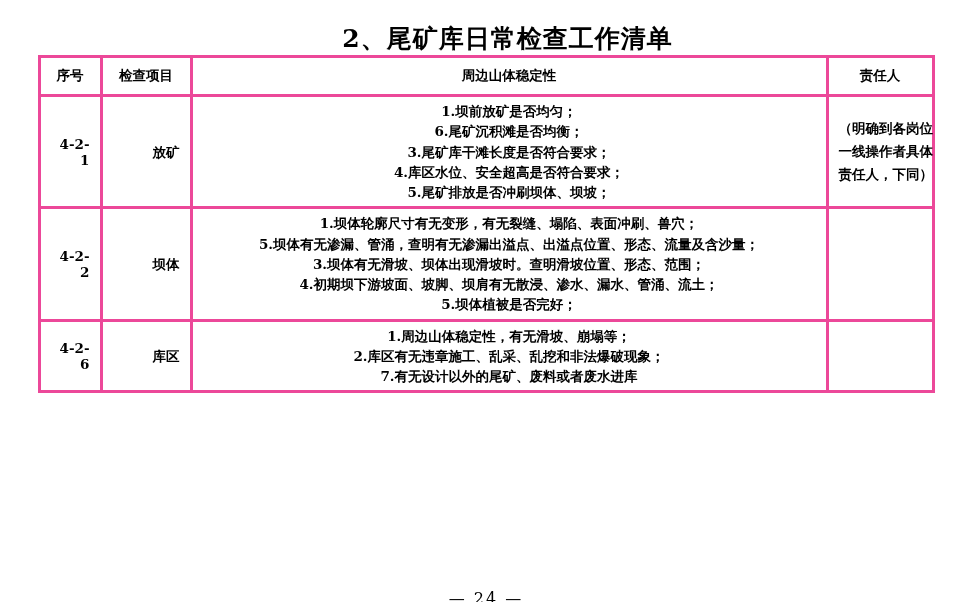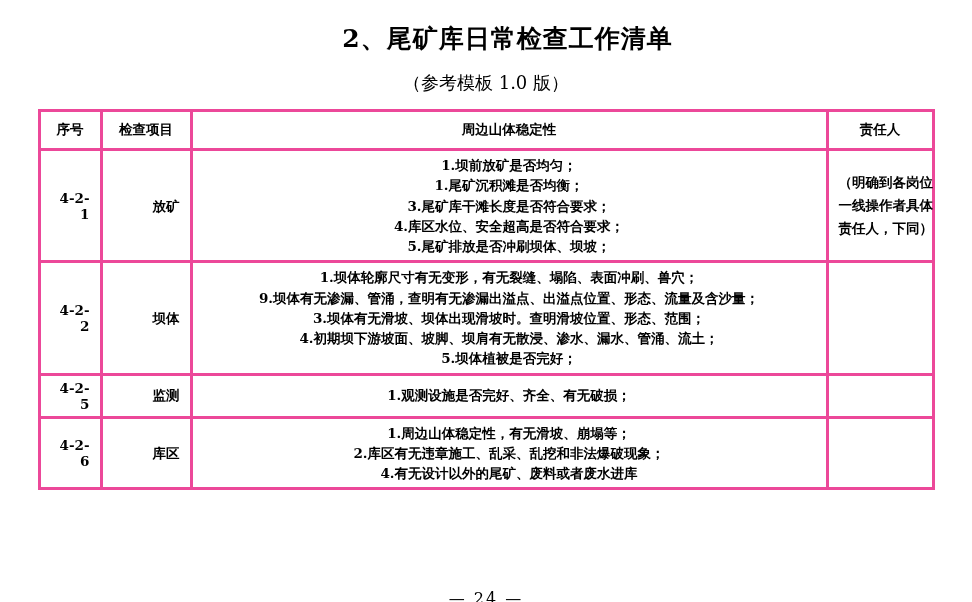--- a/index.html
+++ b/index.html
@@ -100,21 +100,20 @@
     font-size: 16px;
     letter-spacing: 2px;
   }
 </style>
 </head>
 <body>
 
 <div class="page">
 
   <div class="doc-title">2、尾矿库日常检查工作清单</div>
-  <div class="doc-subtitle">（参考模板 1.0 版）</div>
 
   <table class="checklist">
     <colgroup>
       <col class="c-no">
       <col class="c-item">
       <col class="c-list">
       <col class="c-person">
     </colgroup>
     <thead>
       <tr>
@@ -124,63 +123,55 @@
         <th>责任人</th>
       </tr>
     </thead>
     <tbody>
 
       <tr>
         <td class="no">4-2-1</td>
         <td class="item">放矿</td>
         <td class="list">
           <span class="ln">1.坝前放矿是否均匀；</span>
-          <span class="ln">1.尾矿沉积滩是否均衡；</span>
+          <span class="ln">6.尾矿沉积滩是否均衡；</span>
           <span class="ln">3.尾矿库干滩长度是否符合要求；</span>
           <span class="ln">4.库区水位、安全超高是否符合要求；</span>
           <span class="ln">5.尾矿排放是否冲刷坝体、坝坡；</span>
         </td>
         <td class="person">
           <span class="pl">（明确到各岗位</span>
           <span class="pl">一线操作者具体</span>
           <span class="pl">责任人，下同）</span>
         </td>
       </tr>
 
       <tr>
         <td class="no">4-2-2</td>
         <td class="item">坝体</td>
         <td class="list">
           <span class="ln">1.坝体轮廓尺寸有无变形，有无裂缝、塌陷、表面冲刷、兽穴；</span>
-          <span class="ln">9.坝体有无渗漏、管涌，查明有无渗漏出溢点、出溢点位置、形态、流量及含沙量；</span>
+          <span class="ln">5.坝体有无渗漏、管涌，查明有无渗漏出溢点、出溢点位置、形态、流量及含沙量；</span>
           <span class="ln">3.坝体有无滑坡、坝体出现滑坡时。查明滑坡位置、形态、范围；</span>
           <span class="ln">4.初期坝下游坡面、坡脚、坝肩有无散浸、渗水、漏水、管涌、流土；</span>
           <span class="ln">5.坝体植被是否完好；</span>
         </td>
         <td class="person"></td>
       </tr>
 
 
 
-      <tr>
-        <td class="no">4-2-5</td>
-        <td class="item">监测</td>
-        <td class="list">
-          <span class="ln">1.观测设施是否完好、齐全、有无破损；</span>
-        </td>
-        <td class="person"></td>
-      </tr>
 
       <tr>
         <td class="no">4-2-6</td>
         <td class="item">库区</td>
         <td class="list">
           <span class="ln">1.周边山体稳定性，有无滑坡、崩塌等；</span>
           <span class="ln">2.库区有无违章施工、乱采、乱挖和非法爆破现象；</span>
-          <span class="ln">4.有无设计以外的尾矿、废料或者废水进库</span>
+          <span class="ln">7.有无设计以外的尾矿、废料或者废水进库</span>
         </td>
         <td class="person"></td>
       </tr>
 
     </tbody>
   </table>
 
   <div class="page-number">— 24 —</div>
 </div>
 

